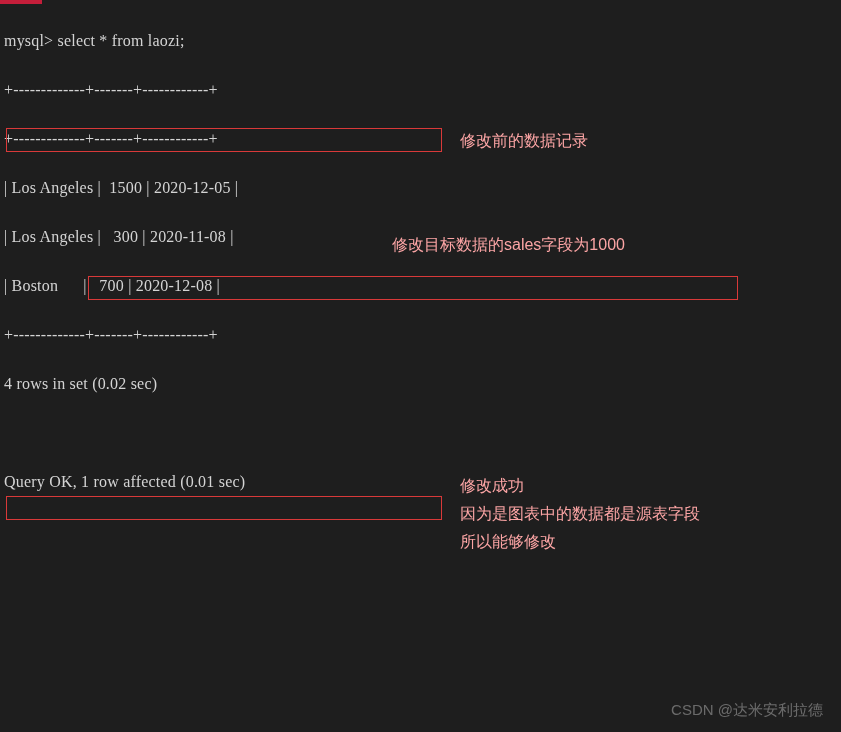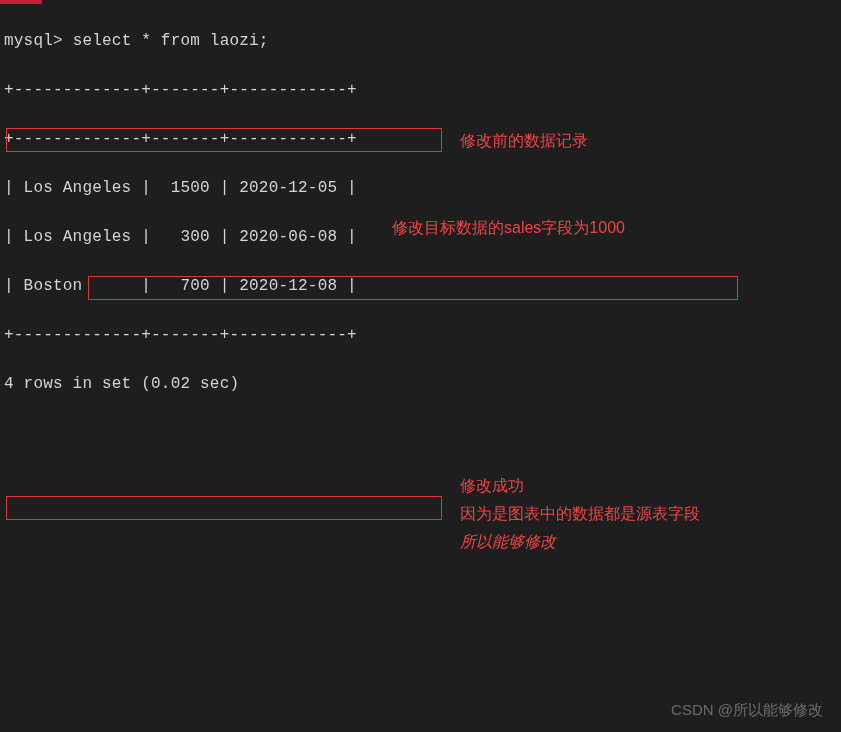--- a/index.html
+++ b/index.html
@@ -21,24 +21,24 @@
     width: 42px; height: 4px;
     background: #c41e3a;
   }
   .terminal {
     position: relative;
     padding: 4px 0 0 4px;
     white-space: pre;
     line-height: 24.5px;
     letter-spacing: 0.2px;
   }
-  .line { white-space: pre; }
+  .line { white-space: pre; font-family: Liberation Serif, serif; }
   .anno {
     position: absolute;
-    color: #ef4444;
+    color: #fca5a5;
     font-family: "Microsoft YaHei", sans-serif;
     font-size: 16px;
     white-space: nowrap;
   }
   .redbox {
     position: absolute;
     border: 1.5px solid #d93939;
     background: transparent;
     pointer-events: none;
   }
@@ -54,25 +54,26 @@
 </head>
 <body>
 
 <div class="indicator-bar"></div>
 
 <div class="terminal">
 <div class="line"><span>mysql&gt; </span><span>select * from laozi;</span></div>
 <div class="line">+-------------+-------+------------+</div>
 <div class="line">+-------------+-------+------------+</div>
 <div class="line">| Los Angeles |  1500 | 2020-12-05 |</div>
-<div class="line">| Los Angeles |   300 | 2020-06-08 |</div>
+<div class="line">| Los Angeles |   300 | 2020-11-08 |</div>
 <div class="line">| Boston      |   700 | 2020-12-08 |</div>
 <div class="line">+-------------+-------+------------+</div>
 <div class="line">4 rows in set (0.02 sec)</div>
 <div class="line">&nbsp;</div>
+<div class="line">Query OK, 1 row affected (0.01 sec)</div>
 <div class="line">&nbsp;</div>
 
 
 
 
 
 
 
 
 
@@ -80,18 +81,18 @@
 
 
 
 </div>
 
 <div class="redbox" style="left:6px; top:128px; width:436px; height:24px;"></div>
 <div class="redbox" style="left:88px; top:276px; width:650px; height:24px;"></div>
 <div class="redbox" style="left:6px; top:496px; width:436px; height:24px;"></div>
 
 <div class="anno" style="left:460px; top:131px;">修改前的数据记录</div>
-<div class="anno" style="left:392px; top:218px;">修改目标数据的sales字段为1000</div>
+<div class="anno" style="left:392px; top:235px;">修改目标数据的sales字段为1000</div>
 <div class="anno" style="left:460px; top:476px;font-family:Liberation Serif, serif;">修改成功</div>
 <div class="anno" style="left:460px; top:504px;">因为是图表中的数据都是源表字段</div>
-<div class="anno" style="left:460px; top:532px;font-style:italic;">所以能够修改</div>
+<div class="anno" style="left:460px; top:532px;">所以能够修改</div>
 
-<div class="watermark">CSDN @所以能够修改</div>
+<div class="watermark">CSDN @达米安利拉德</div>
 
 </body></html>

